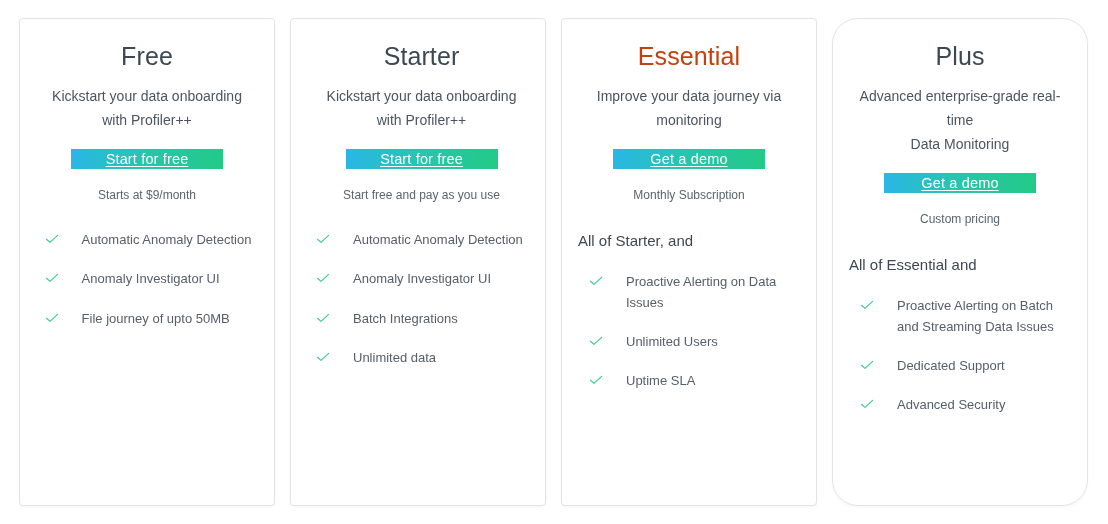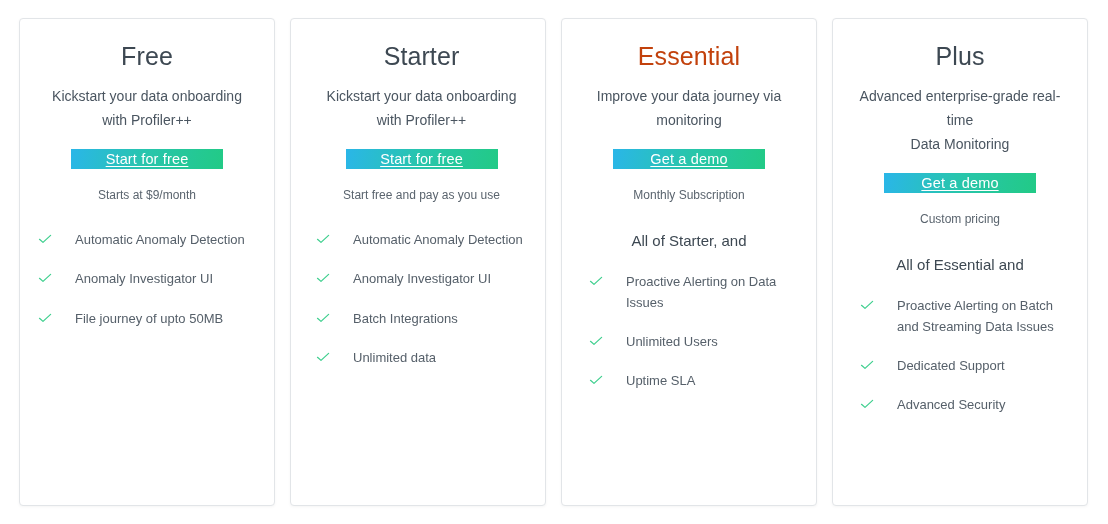--- a/index.html
+++ b/index.html
@@ -88,21 +88,20 @@
     list-style: none;
     margin-top: 25px;
   }
 
   .feature-heading {
     font-size: 15px;
     color: #3d4852;
     line-height: 1.5;
     margin-top: 26px;
     margin-bottom: 4px;
-    text-align: center;
   }
 
   .feature-item {
     display: flex;
     align-items: flex-start;
     gap: 23px;
     margin-bottom: 18px;
     padding-left: 2px;
   }
 
@@ -122,21 +121,21 @@
   }
 
   
   .feature-list.indented { margin-top: 14px; }
   .feature-list.indented .feature-item { padding-left: 11px; }
 </style>
 </head>
 <body>
 
 <div id="pricing-grid">
-    <div class="plan-card" style="border-color: rgb(226, 229, 232);">
+    <div class="plan-card" style="border-color: rgb(226, 229, 232); align-items: center;">
       <div class="plan-title" style="color: rgb(61, 72, 82);">Free</div>
       <div class="plan-subtitle">Kickstart your data onboarding with Profiler++</div>
       <div class="cta-wrap">
         <button class="cta-button" style="background: linear-gradient(100deg, rgb(42, 182, 232) 0%, rgb(40, 197, 173) 48%, rgb(34, 202, 134) 100%);">Start for free</button>
       </div>
       <div class="plan-price">Starts at $9/month</div>
       <ul class="feature-list">
         <li class="feature-item">
           <span class="check-icon">
             <svg viewBox="0 0 14 14" width="14" height="14" aria-hidden="true">
@@ -233,21 +232,21 @@
         <li class="feature-item">
           <span class="check-icon">
             <svg viewBox="0 0 14 14" width="14" height="14" aria-hidden="true">
               <path d="M1.5 7.3 L5 10.4 L12.6 3.4" fill="none" stroke="#3ecf8e" stroke-width="1.25" stroke-linecap="round" stroke-linejoin="round"></path>
             </svg>
           </span>
           <span class="feature-text">Uptime SLA</span>
         </li>
       </ul>
     </div>
-    <div class="plan-card" style="border-color: rgb(226, 229, 232);">
+    <div class="plan-card" style="border-color: rgb(226, 229, 232); border-radius: 26px;">
       <div class="plan-title" style="color: rgb(61, 72, 82);">Plus</div>
       <div class="plan-subtitle">Advanced enterprise-grade real-time<br>Data Monitoring</div>
       <div class="cta-wrap">
         <button class="cta-button" style="background: linear-gradient(100deg, rgb(42, 182, 232) 0%, rgb(40, 197, 173) 48%, rgb(34, 202, 134) 100%);">Get a demo</button>
       </div>
       <div class="plan-price">Custom pricing</div>
       <div class="feature-heading" style="color: rgb(61, 72, 82);">All of Essential and</div>
       <ul class="feature-list indented">
         <li class="feature-item">
           <span class="check-icon">

